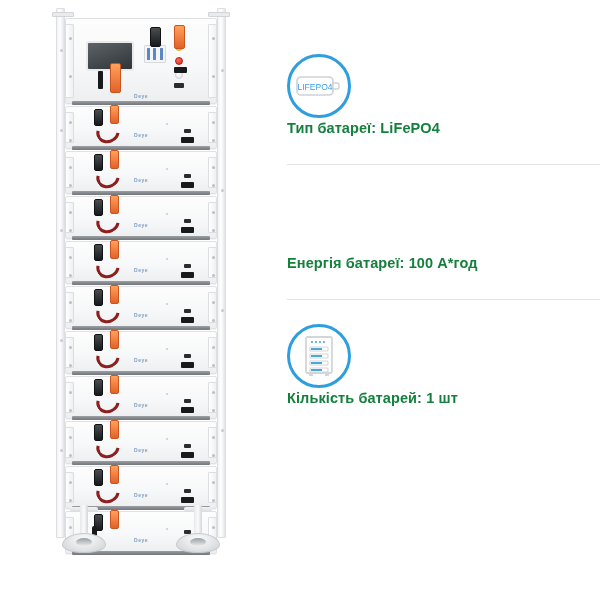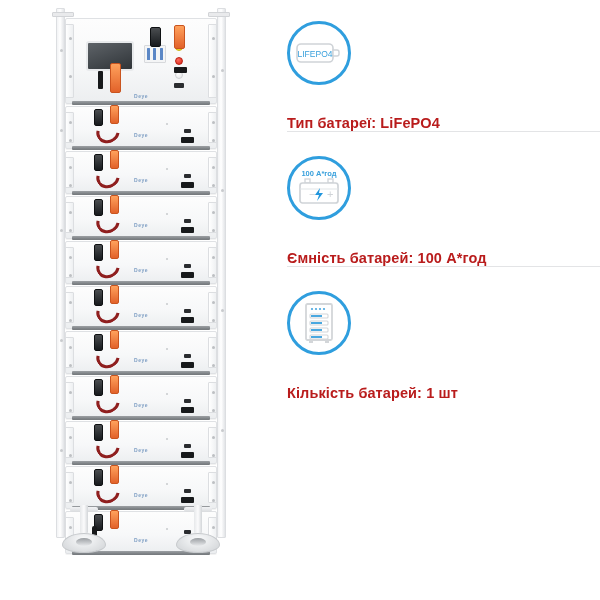--- a/index.html
+++ b/index.html
@@ -81,32 +81,32 @@
   .foot .plate{position:absolute;left:8px;top:2px;width:28px;height:5px;
                background:linear-gradient(180deg,#f2f3f5,#d9dbde);border-radius:2px;}
   .foot .base{position:absolute;left:0;bottom:0;width:44px;height:20px;
               background:radial-gradient(ellipse at 50% 30%,#fafbfc,#cfd2d5);
               border-radius:50%/60% 60% 40% 40%;border:1px solid #c6c9cc;box-sizing:border-box;}
   .foot .hole{position:absolute;left:50%;transform:translateX(-50%);bottom:6px;
               width:16px;height:8px;border-radius:50%;
               background:linear-gradient(180deg,#9a9ea2,#e8eaec);}
 
   
-  .specs{position:relative;width:330px;flex:0 0 330px;padding-top:15px;box-sizing:border-box;text-decoration:underline;}
+  .specs{position:relative;width:330px;flex:0 0 330px;padding-top:48px;box-sizing:border-box;text-decoration:underline;}
   .spec{position:relative;height:135px;}
   .spec .circle{position:absolute;left:17px;top:6px;width:64px;height:64px;border-radius:50%;
                 background:#ffffff;box-sizing:border-box;
                 border:3px solid #1783d4;}
   .spec .circle.grad{border-color:#2f9ede;
        background:
          radial-gradient(circle at 50% 50%, #fff 0 58%, transparent 58%);}
   .spec .glyph{position:absolute;left:0;top:0;width:100%;height:100%;
                display:flex;align-items:center;justify-content:center;}
-  .spec .label{position:absolute;left:17px;top:100px;font-size:14.5px;font-weight:bold;
-               color:#b91c1c;letter-spacing:.1px;white-space:nowrap;}
+  .spec .label{position:absolute;left:17px;top:72px;font-size:14.5px;font-weight:bold;
+               color:#15803d;letter-spacing:.1px;white-space:nowrap;}
   .spec .divider{position:absolute;left:17px;right:0;top:116px;height:1px;background:#e3e4e6;}
 </style>
 </head>
 <body>
 
 <div class="page">
 
   <div class="rack-pane">
     <div class="rack">
 
@@ -375,35 +375,21 @@
             <path d="M37 10h4a2 2 0 0 1 2 2v2a2 2 0 0 1-2 2h-4z" fill="#fff" stroke="#cfd3d7" stroke-width="1.4"></path>
             <text x="19" y="17" font-family="Liberation Sans, sans-serif" font-size="8.5" fill="#39a0dc" text-anchor="middle">LIFEPO4</text>
           </svg>
         </div>
       </div>
       <div class="label">Тип батареї: LiFePO4</div>
       <div class="divider"></div>
     </div>
 
     <div class="spec">
-      <div class="circle grad">
-        <div class="glyph">
-          <svg width="50" height="44" viewBox="0 0 50 44">
-            <text x="25" y="10" font-family="Liberation Sans, sans-serif" font-size="7.5" font-weight="bold" fill="#39a0dc" text-anchor="middle">100 А*год</text>
-            <rect x="11" y="13" width="5" height="4" fill="#fff" stroke="#cfd3d7" stroke-width="1.3"></rect>
-            <rect x="34" y="13" width="5" height="4" fill="#fff" stroke="#cfd3d7" stroke-width="1.3"></rect>
-            <rect x="6" y="17" width="38" height="20" rx="2.5" fill="#fff" stroke="#cfd3d7" stroke-width="1.7"></rect>
-            <line x1="6" y1="23" x2="44" y2="23" stroke="#e2e5e8" stroke-width="1.2"></line>
-            <text x="15" y="32" font-family="Liberation Sans, sans-serif" font-size="11" fill="#cfd3d7">−</text>
-            <text x="33" y="32" font-family="Liberation Sans, sans-serif" font-size="11" fill="#cfd3d7">+</text>
-            <path d="M26 22l-5 7h4l-2 6 6-8h-4z" fill="#2196dd"></path>
-          </svg>
-        </div>
-      </div>
-      <div class="label">Ємність батарей: 100 А*год</div>
+      <div class="label">Енергія батареї: 100 А*год</div>
       <div class="divider"></div>
     </div>
 
 
     <div class="spec last">
       <div class="circle grad">
         <div class="glyph">
           <svg width="40" height="46" viewBox="0 0 40 46">
             <rect x="7" y="4" width="26" height="36" rx="1.5" fill="#fff" stroke="#d3d6d9" stroke-width="1.8"></rect>
             <circle cx="13" cy="9" r="1.1" fill="#4aa8e0"></circle>

